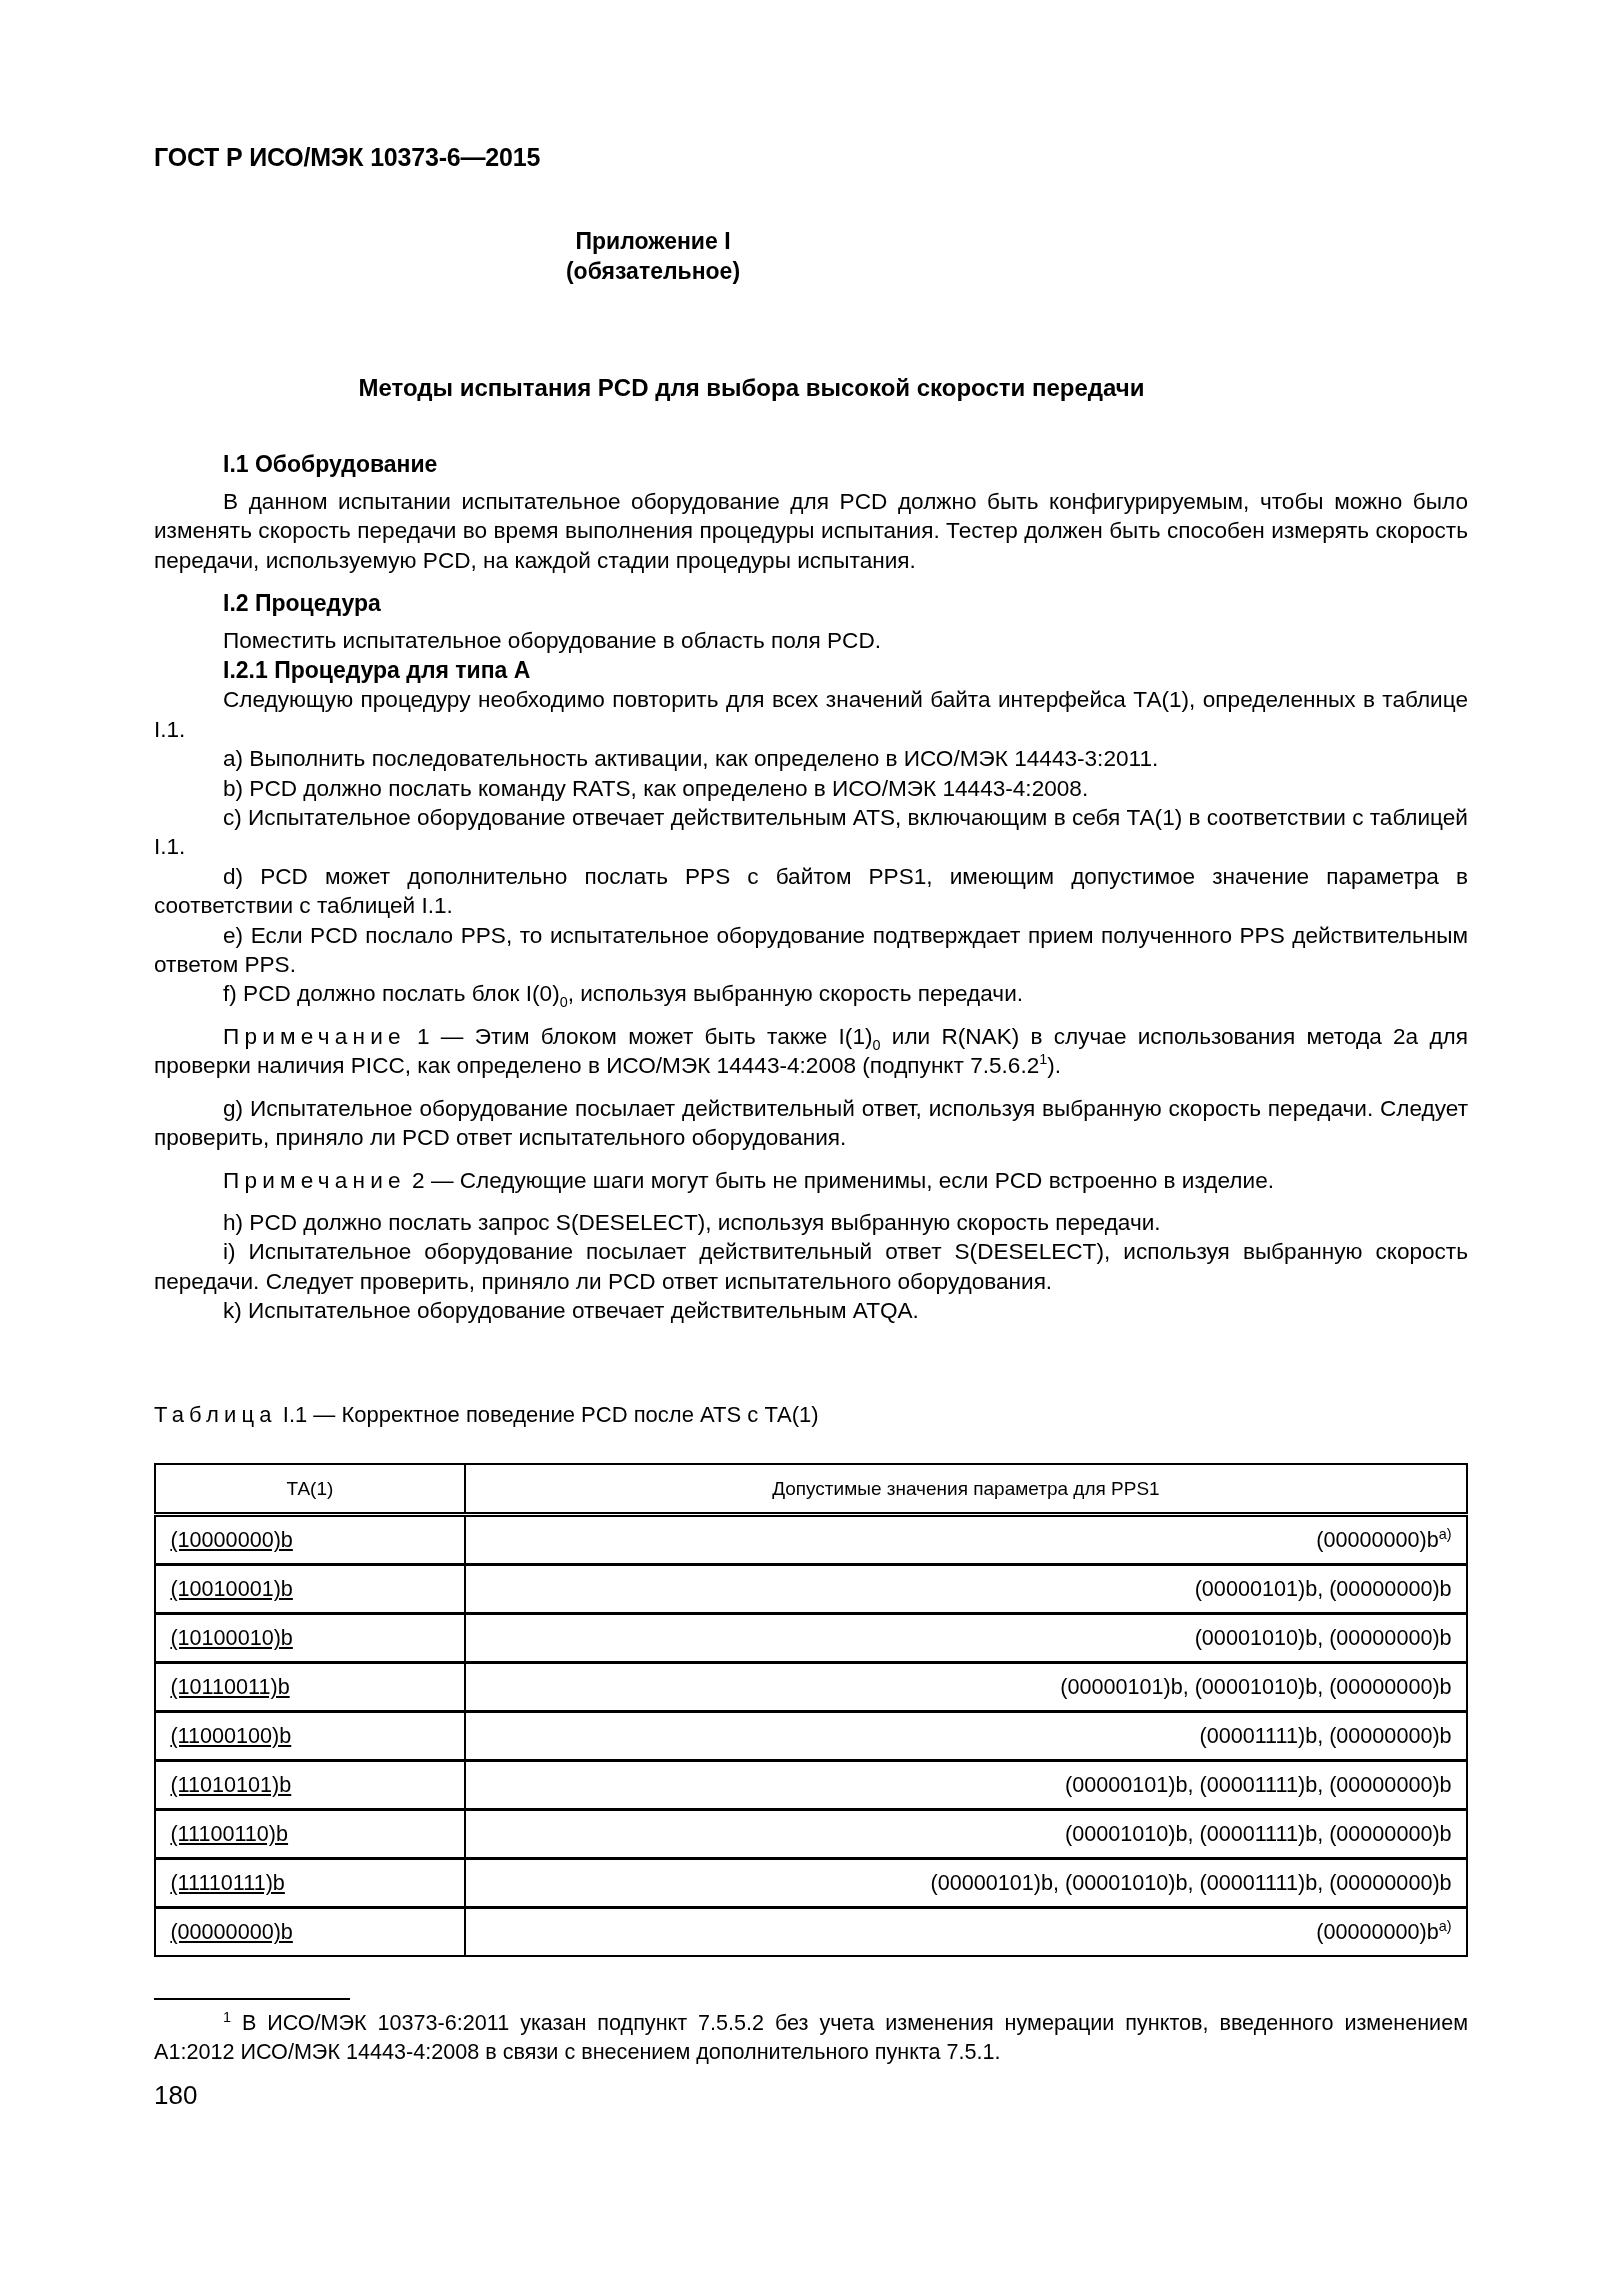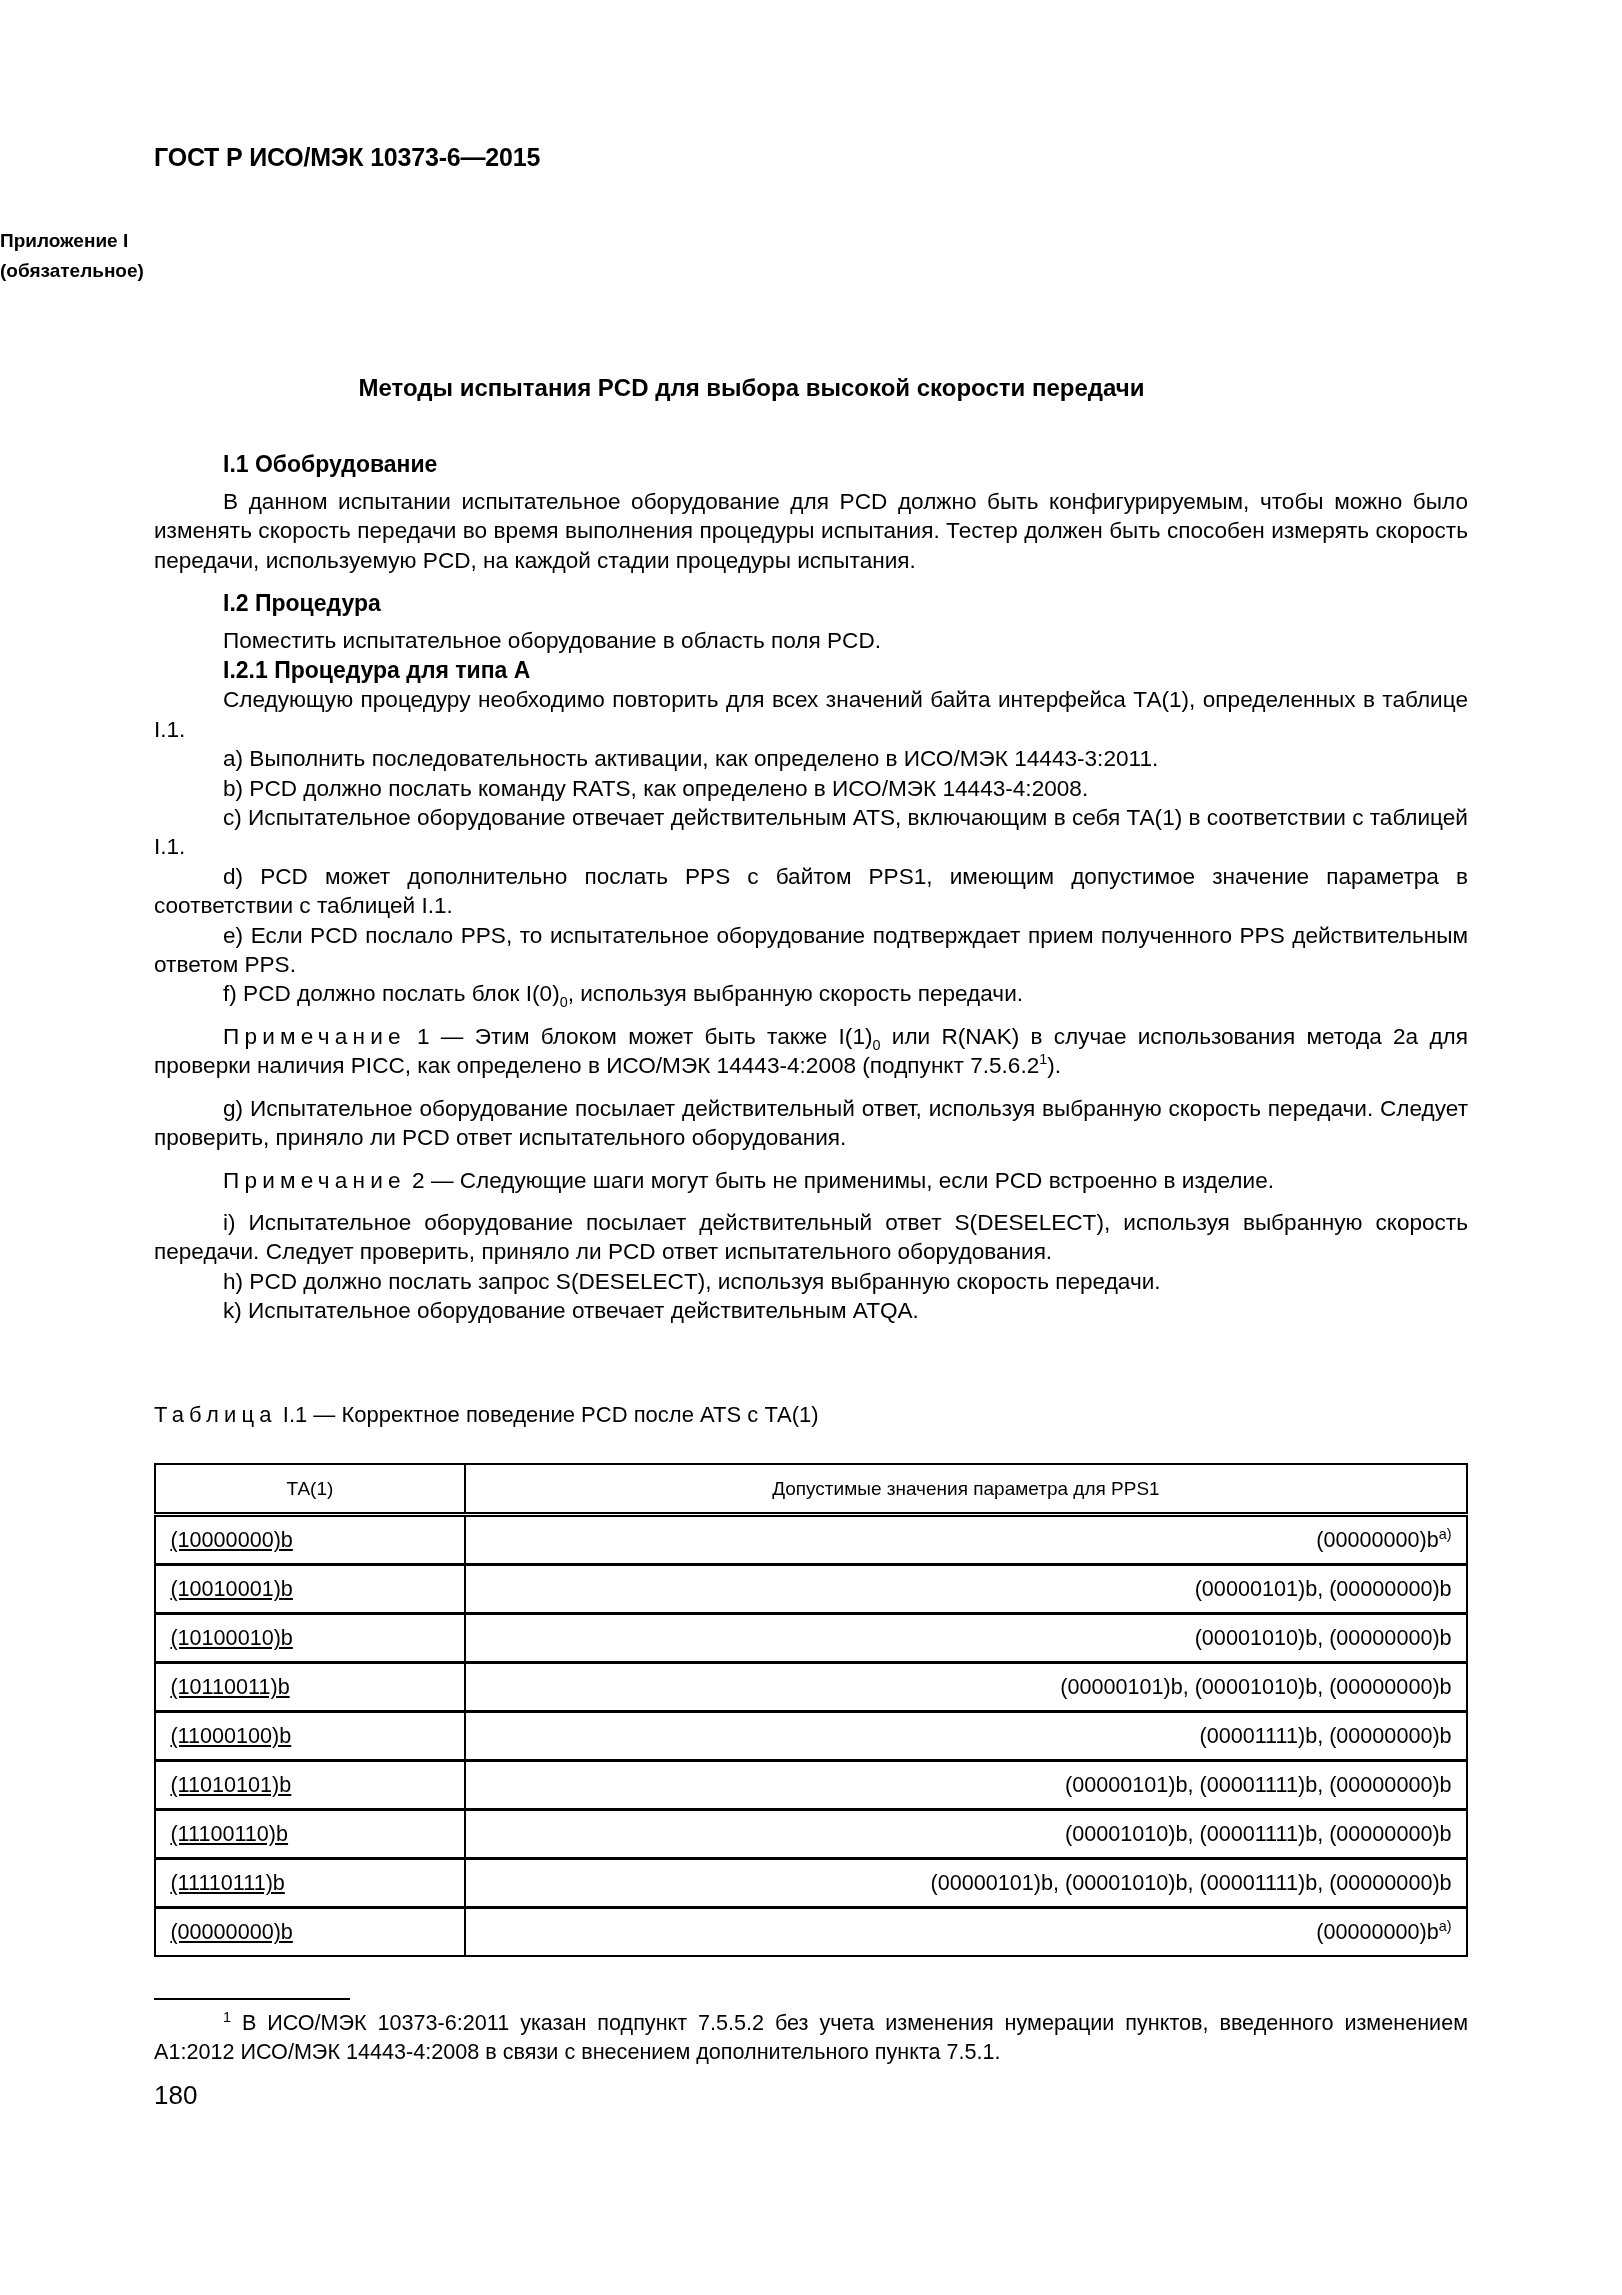--- a/index.html
+++ b/index.html
@@ -1,21 +1,21 @@
 <!DOCTYPE html>
 <html style="font-size:10.5px"><head>
 <meta charset="utf-8">
 <style>
   html, body { margin: 0; padding: 0; background: #ffffff; }
   body {
     width: 1623px; height: 2295px; position: relative; overflow: hidden;
     font-family: "Liberation Sans", sans-serif; color: #000;
   }
   .doc-header { position: absolute; left: 154px; top: 143px; font-weight: bold; font-size: 25px; letter-spacing: -0.2px; }
-  .appendix { position: absolute; left: 0; width: 1306px; top: 226px; text-align: left; font-size: 19px; line-height: 30px; font-weight: bold; }
+  .appendix { position: absolute; left: 0; width: 1306px; top: 226px; text-align: center; font-size: 23px; line-height: 30px; font-weight: bold; }
   .appendix .sub { font-weight: bold; }
   .main-title { position: absolute; left: 0; width: 1503px; top: 374px; text-align: center; font-weight: bold; font-size: 24px; }
   .body-block { position: absolute; left: 154px; width: 1314px; font-size: 22.6px; line-height: 29.4px; text-align: justify; }
   .body-block p { margin: 0; text-indent: 69px; }
   .body-block h3 { margin: 0; padding-left: 69px; font-size: 23px; font-weight: bold; line-height: 30px; }
   .gap-s { height: 7.9px; }
   .gap-m { height: 13px; }
   .note-label { letter-spacing: 5.2px; }
   sub, sup { font-size: 14.4px; line-height: 0; }
   .table-caption { position: absolute; left: 154px; top: 1402px; font-size: 22px; }
@@ -63,22 +63,22 @@
   <p>d) PCD может дополнительно послать PPS с байтом PPS1, имеющим допустимое значение параметра в соответствии с таблицей I.1.</p>
   <p>e) Если PCD послало PPS, то испытательное оборудование подтверждает прием полученного PPS действительным ответом PPS.</p>
   <p><span>f) PCD должно послать блок I(0)</span><sub>0</sub><span>, используя выбранную скорость передачи.</span></p>
   <div class="gap-m"></div>
   <p><span class="note-label">Примечание</span><span> 1 — Этим блоком может быть также I(1)</span><sub>0</sub><span> или R(NAK) в случае использования метода 2а для проверки наличия PICC, как определено в ИСО/МЭК 14443-4:2008 (подпункт 7.5.6.2</span><sup>1</sup><span>).</span></p>
   <div class="gap-m"></div>
   <p>g) Испытательное оборудование посылает действительный ответ, используя выбранную скорость передачи. Следует проверить, приняло ли PCD ответ испытательного оборудования.</p>
   <div class="gap-m"></div>
   <p><span class="note-label">Примечание</span><span> 2 — Следующие шаги могут быть не применимы, если PCD встроенно в изделие.</span></p>
   <div class="gap-m"></div>
+  <p>h) PCD должно послать запрос S(DESELECT), используя выбранную скорость передачи.</p>
   <p>i) Испытательное оборудование посылает действительный ответ S(DESELECT), используя выбранную скорость передачи. Следует проверить, приняло ли PCD ответ испытательного оборудования.</p>
-  <p>h) PCD должно послать запрос S(DESELECT), используя выбранную скорость передачи.</p>
   <p>k) Испытательное оборудование отвечает действительным ATQA.</p>
 </div>
 
 <div class="table-caption">
   <span class="lbl">Таблица</span><span> I.1 — Корректное поведение PCD после ATS с ТА(1)</span>
 </div>
 
 <table class="ppstab">
   <thead>
     <tr>

